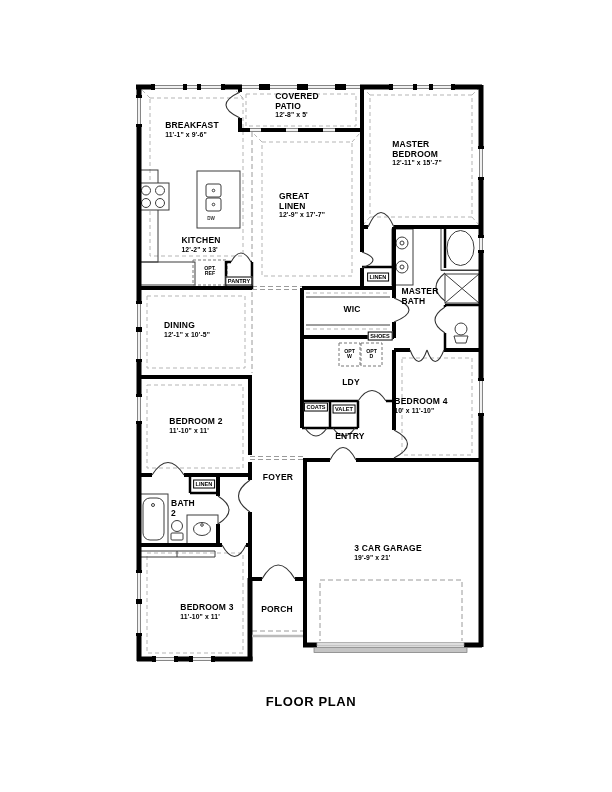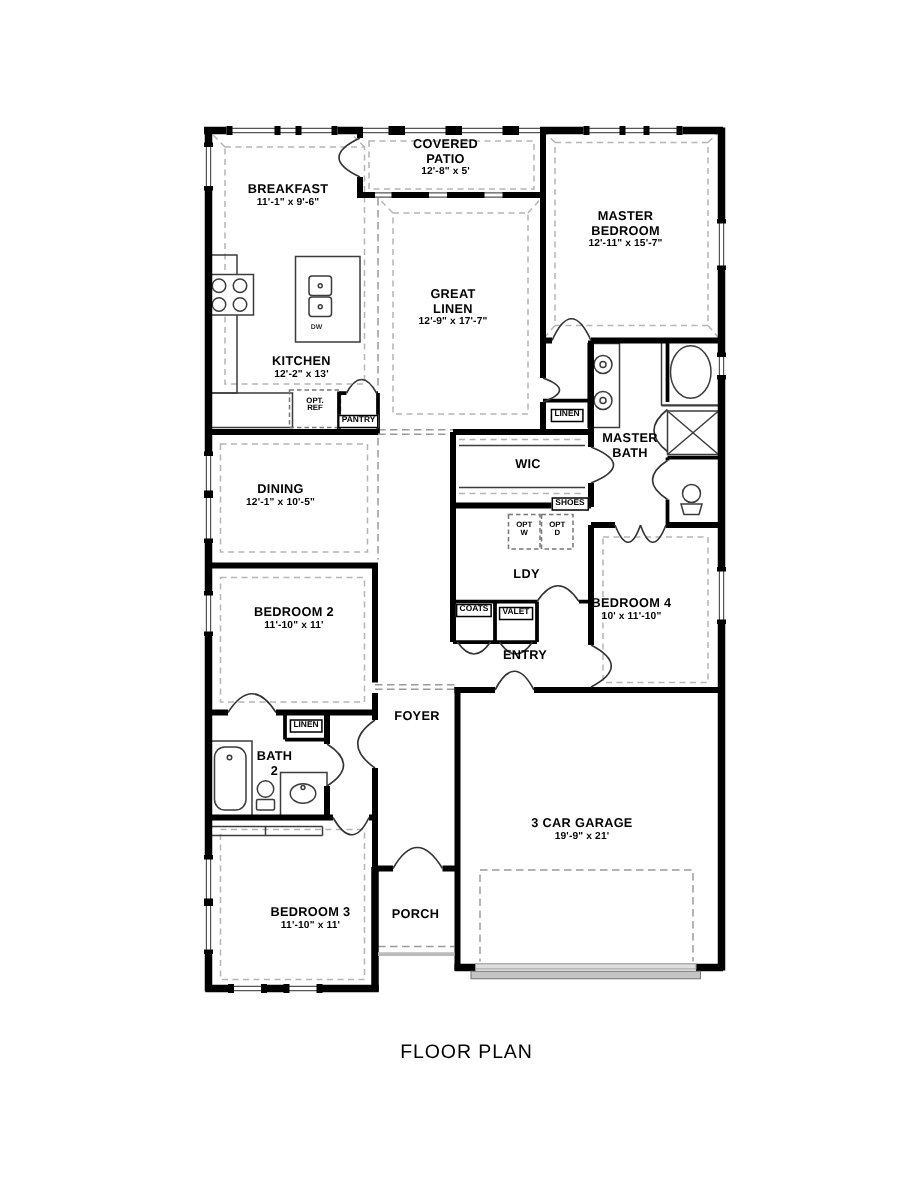--- a/index.html
+++ b/index.html
@@ -1,30 +1,30 @@
 <!DOCTYPE html>
 <html><head>
 <meta charset="utf-8">
 <style>
   html,body{margin:0;padding:0;background:#ffffff;}
   .page{position:relative;width:612px;height:792px;background:#ffffff;overflow:hidden;
         font-family:"Liberation Sans","DejaVu Sans",sans-serif;}
   .plan svg{position:absolute;left:0;top:0;}
-  .lbl{position:absolute;transform:translate(-50%,-50%);text-align:center;color:#000;
+  .lbl{position:absolute;transform:translate(-50%,-50%);color:#000;
        font-weight:bold;line-height:1.12;white-space:nowrap;}
   .lbl .nm{display:block;font-size:8.5px;letter-spacing:.2px;}
   .lbl .dm{display:block;font-size:6.8px;letter-spacing:.1px;}
   .tag{position:absolute;transform:translate(-50%,-50%);font-size:5.6px;font-weight:bold;
        color:#000;background:#fff;border:1px solid #000;padding:0 1.5px;line-height:1.25;
        white-space:nowrap;}
   .opt{position:absolute;transform:translate(-50%,-50%);font-size:5.2px;font-weight:bold;
        color:#000;text-align:center;line-height:1.05;white-space:nowrap;}
   .mini{position:absolute;transform:translate(-50%,-50%);font-size:4.6px;font-weight:bold;color:#333;}
   .plan-title{position:absolute;left:311px;top:701px;transform:translate(-50%,-50%);
-       font-size:13px;font-weight:normal;color:#000;letter-spacing:.6px;white-space:nowrap;}
+       font-size:13px;font-weight:bold;color:#000;letter-spacing:.6px;white-space:nowrap;}
 </style>
 </head>
 <body>
 
 <div class="page">
  <div class="plan">
 
   <svg width="612" height="792" viewBox="0 0 612 792">
 
     <g stroke="#b5b5b5" stroke-width="1" fill="none" stroke-dasharray="4 3">
@@ -292,21 +292,21 @@
   </div>
   <div class="lbl" style="left:351px;top:383px">
     <span class="nm">LDY</span>
   </div>
   <div class="lbl" style="left:350px;top:437px">
     <span class="nm">ENTRY</span>
   </div>
   <div class="lbl" style="left:278px;top:478px">
     <span class="nm">FOYER</span>
   </div>
-  <div class="lbl" style="left:196px;top:412px">
+  <div class="lbl" style="left:196px;top:426px">
     <span class="nm">BEDROOM 2</span>
         <span class="dm">11'-10" x 11'</span>
   </div>
   <div class="lbl" style="left:207px;top:612px">
     <span class="nm">BEDROOM 3</span>
         <span class="dm">11'-10" x 11'</span>
   </div>
   <div class="lbl" style="left:421px;top:406px">
     <span class="nm">BEDROOM 4</span>
         <span class="dm">10' x 11'-10"</span>

